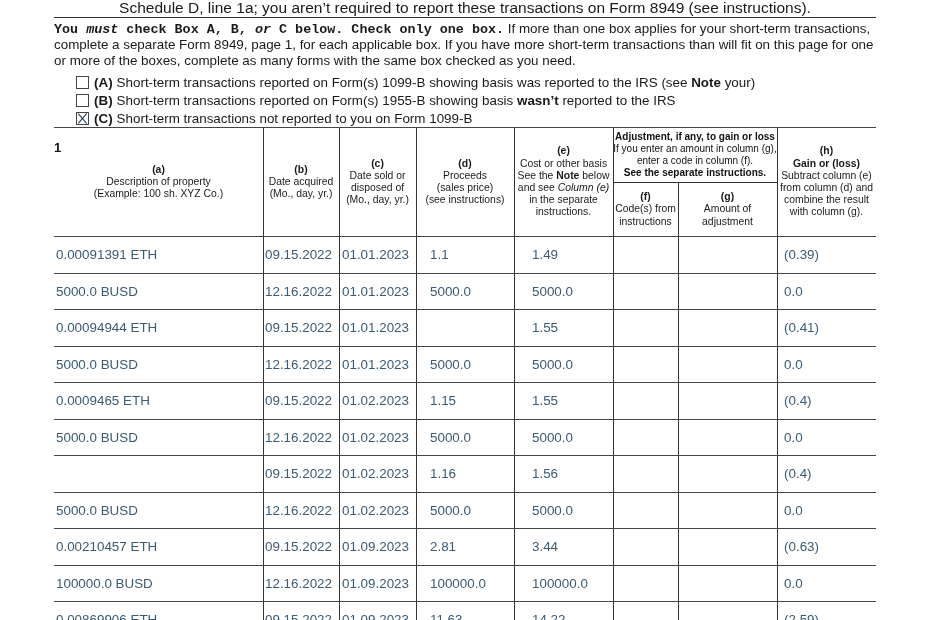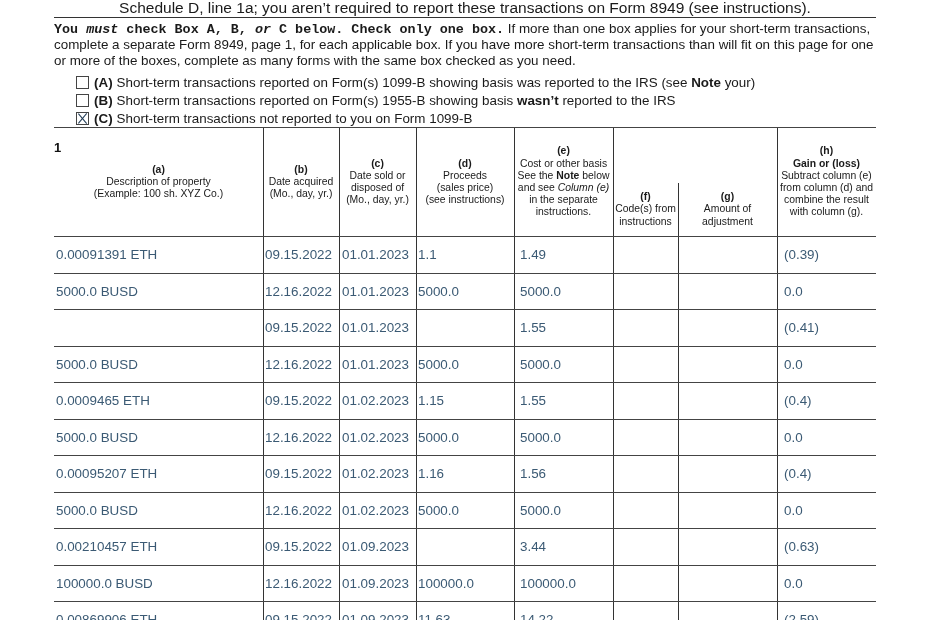--- a/index.html
+++ b/index.html
@@ -43,22 +43,22 @@
 
   .adj-top { position: absolute; left: 559px; width: 164px; top: 0; height: 55px; display: flex; flex-direction: column; align-items: center; justify-content: center; text-align: center; font-size: 10px; line-height: 12.2px; border-bottom: 1.3px solid #333; }
   .adj-top .bold { font-weight: bold; }
 
   .rows { position: relative; }
   .row { position: relative; height: 36.5px; border-bottom: 1.5px solid #444; display: block; }
   .cell { position: absolute; top: 0; bottom: 0; display: flex; align-items: center; font-size: 13.4px; color: #3b5a74; padding-left: 2px; white-space: nowrap; overflow: hidden; }
   .c-a { left: 0; width: 209px; }
   .c-b { left: 209px; width: 76px; padding-left: 2px; }
   .c-c { left: 285px; width: 77px; padding-left: 3px; }
-  .c-d { left: 340px; width: 98px; padding-left: 24px; }
-  .c-e { left: 460px; width: 99px; padding-left: 6px; text-align: right; }
+  .c-d { left: 352px; width: 98px; padding-left: 24px; }
+  .c-e { left: 460px; width: 99px; padding-left: 18px; text-align: right; }
   .c-f { left: 559px; width: 65px; }
   .c-g { left: 624px; width: 99px; }
   .c-h { left: 723px; width: 99px; padding-left: 7px; }
 </style>
 </head>
 <body>
 
 <div class="top-line">Schedule D, line 1a; you aren’t required to report these transactions on Form 8949 (see instructions).</div>
 <div class="top-rule"></div>
 
@@ -121,20 +121,26 @@
     <div class="hcell" style="left:460px;width:99px;">
       <span class="col-letter">(e)</span>
       <span>Cost or other basis</span>
       <span><span>See the </span><b>Note</b><span> below</span></span>
       <span><span>and see </span><i>Column (e)</i></span>
       <span>in the separate</span>
       <span>instructions.</span>
     </div>
     <div class="vline" style="left:559px;"></div>
 
+    <div class="adj-top">
+      <span class="bold">Adjustment, if any, to gain or loss</span>
+      <span>If you enter an amount in column (g),</span>
+      <span>enter a code in column (f).</span>
+      <span class="bold">See the separate instructions.</span>
+    </div>
 
     <div class="hcell" style="left:559px;width:65px;top:55px;">
       <span class="col-letter">(f)</span>
       <span>Code(s) from</span>
       <span>instructions</span>
     </div>
     <div class="vline" style="left:624px;top:55px;"></div>
 
     <div class="hcell" style="left:624px;width:99px;top:55px;">
       <span class="col-letter">(g)</span>
@@ -189,20 +195,21 @@
         <div class="cell c-h">0.0</div>
       </div>
       <div class="row">
         <div class="vline" style="left: 209px;"></div>
         <div class="vline" style="left: 285px;"></div>
         <div class="vline" style="left: 362px;"></div>
         <div class="vline" style="left: 460px;"></div>
         <div class="vline" style="left: 559px;"></div>
         <div class="vline" style="left: 624px;"></div>
         <div class="vline" style="left: 723px;"></div>
+        <div class="cell c-a">0.00094944 ETH</div>
         <div class="cell c-b">09.15.2022</div>
         <div class="cell c-c">01.01.2023</div>
         <div class="cell c-e">1.55</div>
         <div class="cell c-f"></div>
         <div class="cell c-g"></div>
         <div class="cell c-h">(0.41)</div>
       </div>
       <div class="row">
         <div class="vline" style="left: 209px;"></div>
         <div class="vline" style="left: 285px;"></div>
@@ -255,21 +262,20 @@
         <div class="cell c-h">0.0</div>
       </div>
       <div class="row">
         <div class="vline" style="left: 209px;"></div>
         <div class="vline" style="left: 285px;"></div>
         <div class="vline" style="left: 362px;"></div>
         <div class="vline" style="left: 460px;"></div>
         <div class="vline" style="left: 559px;"></div>
         <div class="vline" style="left: 624px;"></div>
         <div class="vline" style="left: 723px;"></div>
-        <div class="cell c-a">0.00095207 ETH</div>
         <div class="cell c-b">09.15.2022</div>
         <div class="cell c-c">01.02.2023</div>
         <div class="cell c-d">1.16</div>
         <div class="cell c-e">1.56</div>
         <div class="cell c-f"></div>
         <div class="cell c-g"></div>
         <div class="cell c-h">(0.4)</div>
       </div>
       <div class="row">
         <div class="vline" style="left: 209px;"></div>
@@ -292,20 +298,21 @@
         <div class="vline" style="left: 209px;"></div>
         <div class="vline" style="left: 285px;"></div>
         <div class="vline" style="left: 362px;"></div>
         <div class="vline" style="left: 460px;"></div>
         <div class="vline" style="left: 559px;"></div>
         <div class="vline" style="left: 624px;"></div>
         <div class="vline" style="left: 723px;"></div>
         <div class="cell c-a">0.00210457 ETH</div>
         <div class="cell c-b">09.15.2022</div>
         <div class="cell c-c">01.09.2023</div>
+        <div class="cell c-d">2.81</div>
         <div class="cell c-e">3.44</div>
         <div class="cell c-f"></div>
         <div class="cell c-g"></div>
         <div class="cell c-h">(0.63)</div>
       </div>
       <div class="row">
         <div class="vline" style="left: 209px;"></div>
         <div class="vline" style="left: 285px;"></div>
         <div class="vline" style="left: 362px;"></div>
         <div class="vline" style="left: 460px;"></div>

